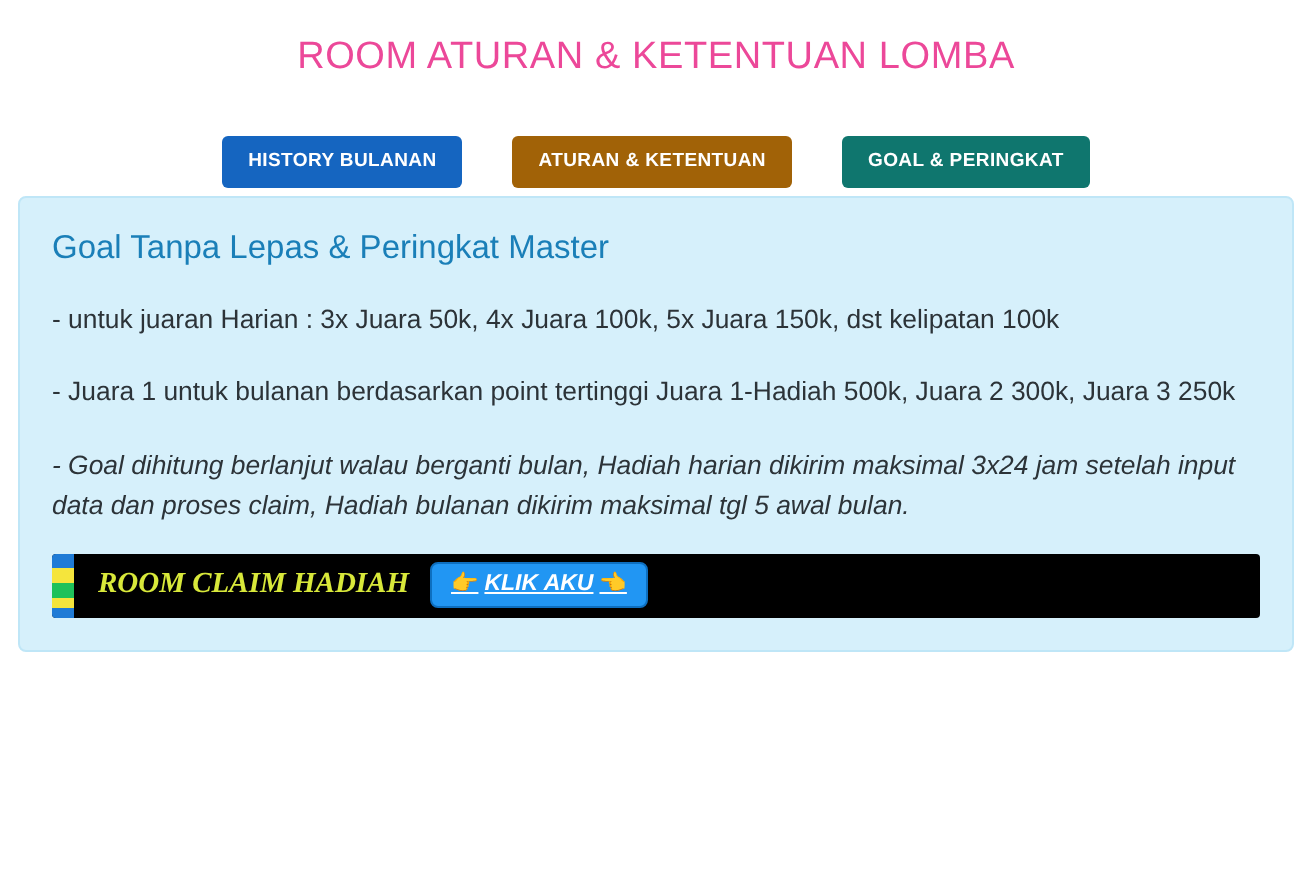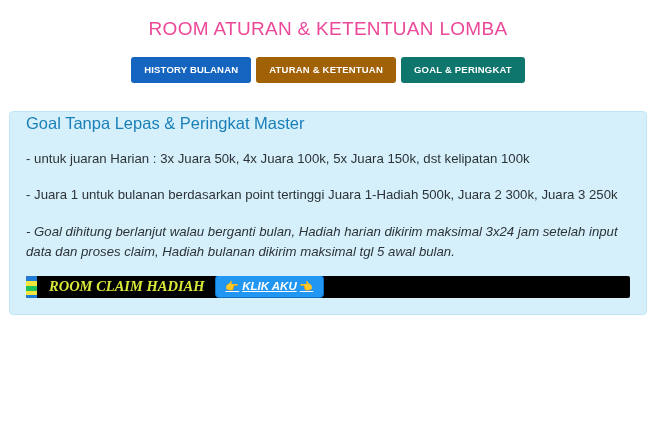--- a/index.html
+++ b/index.html
@@ -26,67 +26,67 @@
     font-size: 19px;
     font-weight: normal;
     letter-spacing: 0.3px;
     margin: 18px 0 0 0;
     padding: 0;
   }
   .tabs {
     display: flex;
     justify-content: center;
     align-items: center;
-    gap: 5px;
-    margin-top: 17px;
+    gap: 25px;
+    margin-top: 28px;
   }
   .tab {
     display: inline-block;
     border: none;
     border-radius: 3px;
     color: #ffffff;
     font-size: 9.5px;
     font-weight: bold;
     letter-spacing: 0.2px;
     padding: 8px 13px;
     line-height: 1;
     cursor: pointer;
     font-family: "Liberation Sans", sans-serif;
     white-space: nowrap;
   }
   .tab-history { background: #1565c0; }
   .tab-rules   { background: #a16207; }
   .tab-goal    { background: #0f766e; }
 
   .panel {
-    margin: 28px 9px 0 9px;
+    margin: 4px 9px 0 9px;
     background: #d6f0fb;
     border: 1px solid #bfe6f7;
     border-radius: 4px;
-    padding: 0 16px 16px 16px;
+    padding: 14px 16px 16px 16px;
     box-sizing: border-box;
   }
   .panel-heading {
     color: #1a7fb8;
     font-size: 16.5px;
     font-weight: normal;
     margin: 2px 0 16px 0;
   }
   .panel-line {
     color: #2c3338;
     font-size: 13.2px;
     line-height: 1.5;
     margin: 0 0 17px 0;
   }
   .panel-line:last-of-type { margin-bottom: 14px; font-style: italic; }
 
   .claim-bar {
     position: relative;
     background: #000000;
-    height: 22px;
+    height: 32px;
     border-radius: 2px;
     display: flex;
     align-items: center;
     overflow: hidden;
   }
   .stripe {
     width: 11px;
     height: 100%;
     flex: 0 0 11px;
     background: linear-gradient(to bottom,

